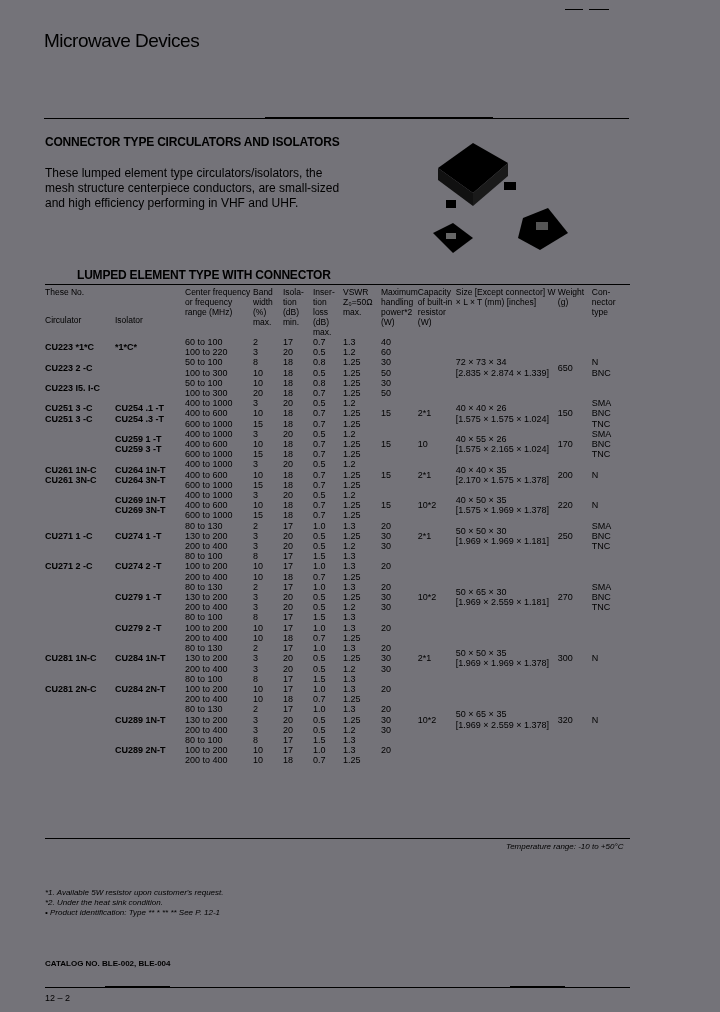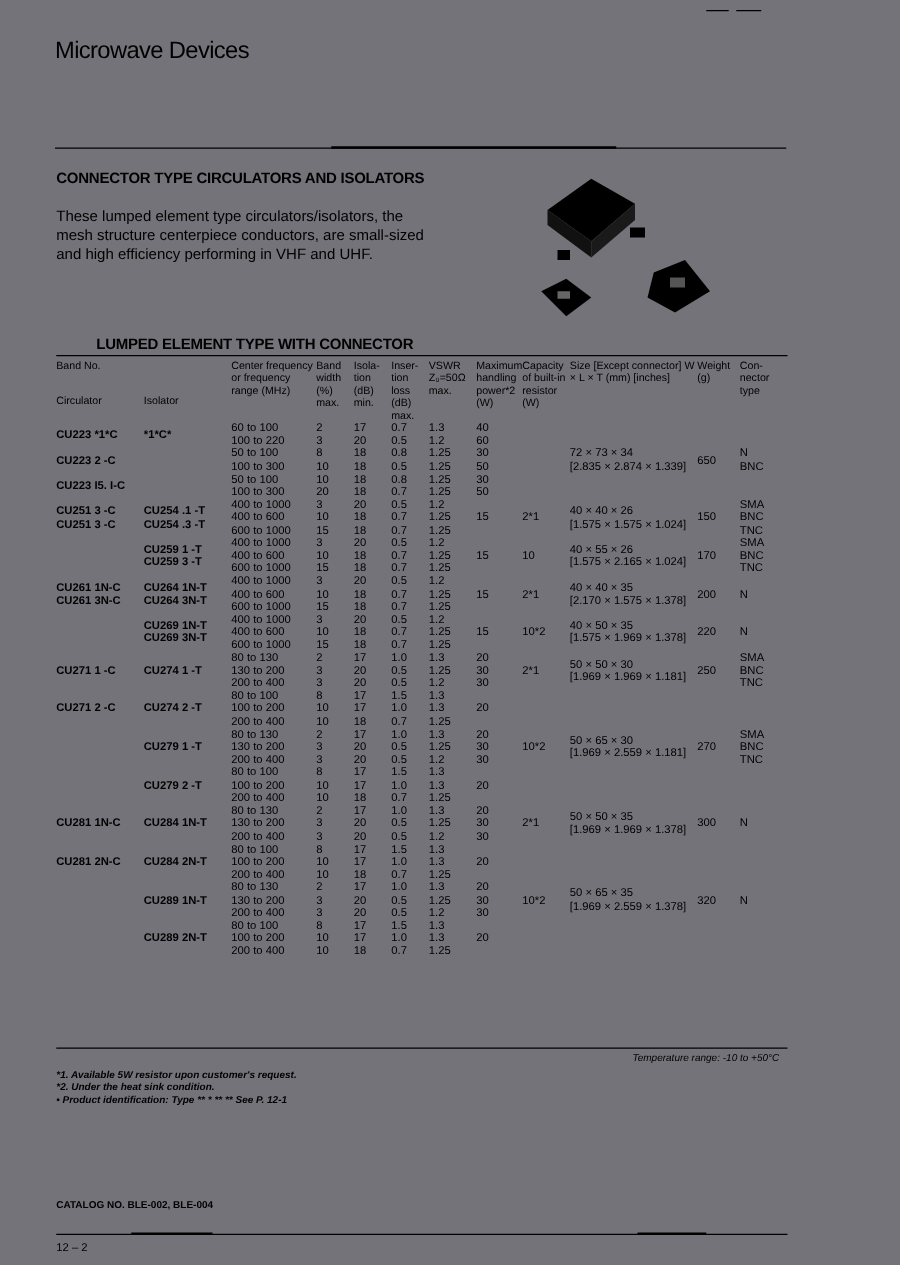--- a/index.html
+++ b/index.html
@@ -14,21 +14,21 @@
   .rule { height: 1px; background: #000; }
   .section-title { font-size: 12px; font-weight: bold; letter-spacing: -0.2px; }
   .intro { top: 166px; left: 45px; width: 300px; font-size: 12px; line-height: 15px; }
   .photo { top: 138px; left: 428px; width: 140px; height: 120px; }
   table.spec { position: absolute; top: 287px; left: 45px; border-collapse: collapse; font-size: 9px; }
   table.spec th { font-weight: normal; text-align: left; vertical-align: top; padding: 0; line-height: 10px; font-size: 8.5px; }
   table.spec td { padding: 0; vertical-align: top; line-height: 10.2px; }
   .grp td { padding-top: 5px; }
   .pn { font-weight: bold; font-size: 9px; white-space: nowrap; }
   .mid { vertical-align: middle !important; }
-  .footnotes { top: 855px; left: 45px; font-size: 8px; font-style: italic; line-height: 10px; font-weight: bold; }
+  .footnotes { top: 888px; left: 45px; font-size: 8px; font-style: italic; line-height: 10px; }
   .temp { top: 842px; left: 506px; font-size: 8px; font-style: italic; }
   .catalog { top: 959px; left: 45px; font-size: 8px; font-weight: bold; }
   .pageno { top: 993px; left: 45px; font-size: 9px; }
 </style>
 </head>
 <body>
 
 <div class="abs topmarks">
   <span style="width:18px"></span><span style="width:20px"></span><span style="width:0"></span>
 </div>
@@ -65,21 +65,21 @@
       <col style="width:30px">
       <col style="width:38px">
       <col style="width:34px">
       <col style="width:38px">
       <col style="width:102px">
       <col style="width:34px">
       <col style="width:30px">
   </colgroup>
   <thead>
     <tr>
-      <th colspan="2"><div>Band No.</div><div style="height:18px"></div>
+      <th colspan="2"><div>These No.</div><div style="height:18px"></div>
         <span style="display:inline-block;width:70px">Circulator</span><span>Isolator</span></th>
       <th>Center frequency or frequency range (MHz)</th>
       <th>Band width (%) max.</th>
       <th>Isola-tion (dB) min.</th>
       <th>Inser-tion loss (dB) max.</th>
       <th>VSWR Z₀=50Ω max.</th>
       <th>Maximum handling power*2 (W)</th>
       <th>Capacity of built-in resistor (W)</th>
       <th>Size [Except connector] W × L × T (mm) [inches]</th>
       <th>Weight (g)</th>

